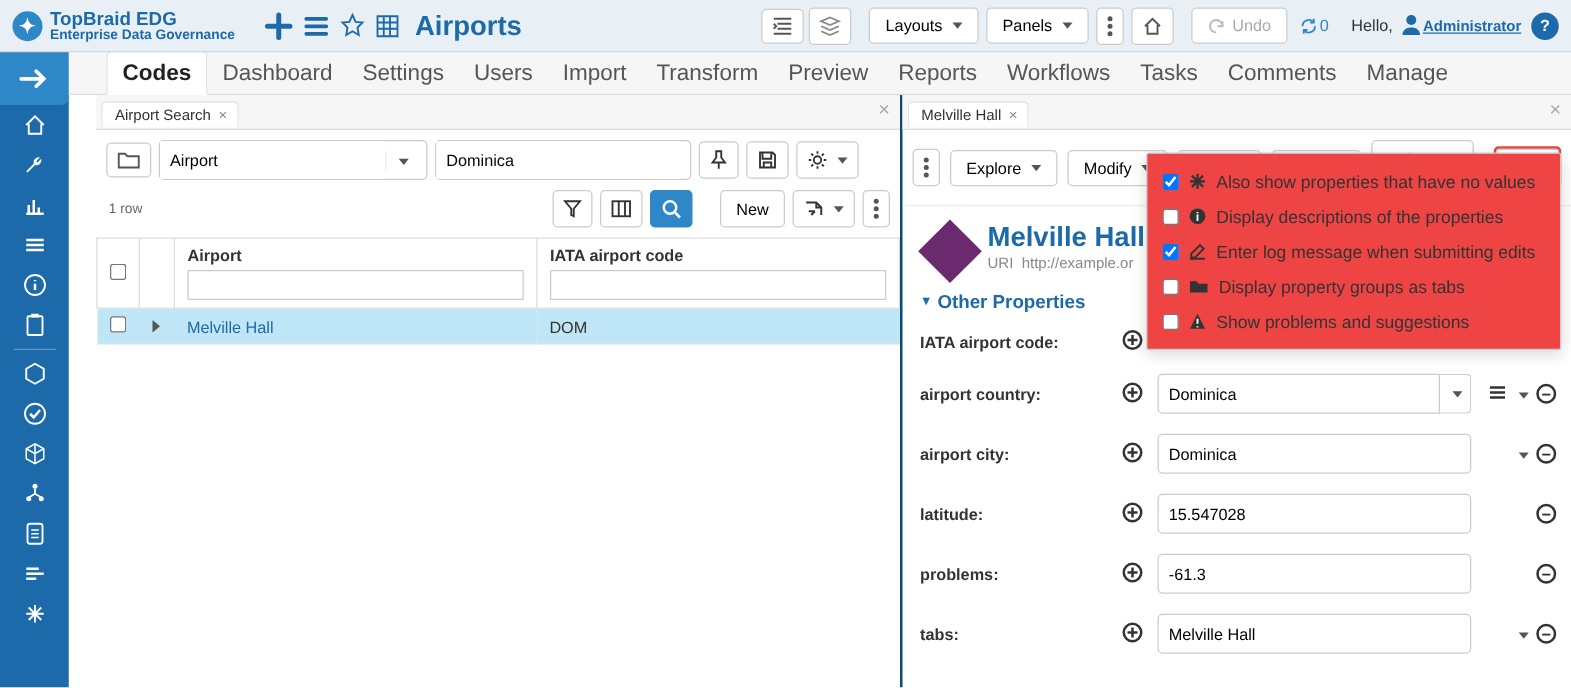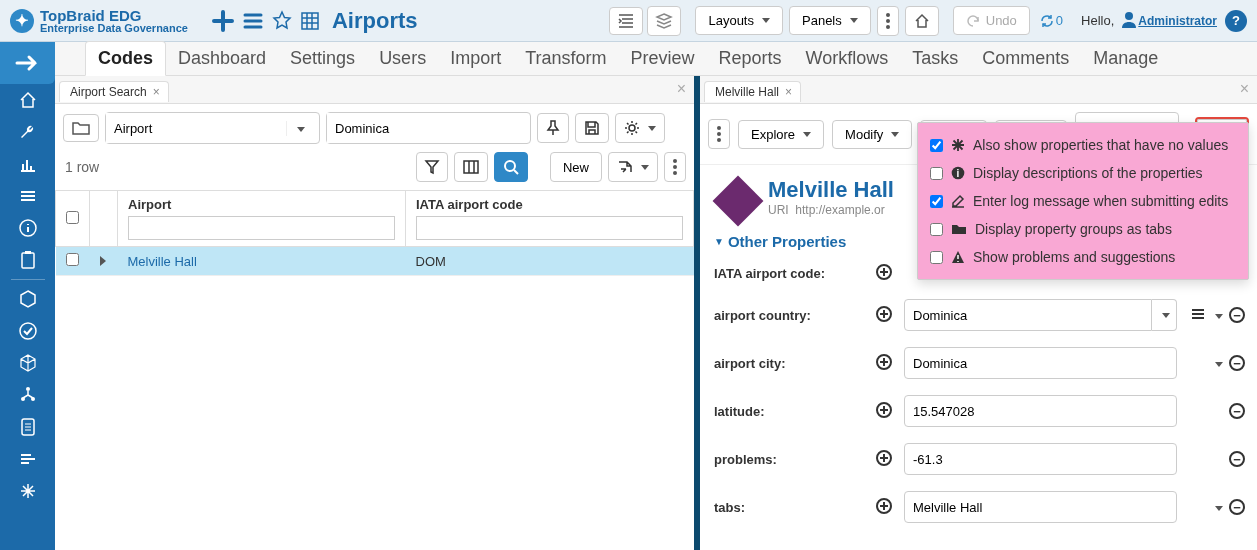--- a/index.html
+++ b/index.html
@@ -32,34 +32,34 @@
   
   
   .main { flex:1; display:flex; flex-direction:column; }
   .menu-tabs { display:flex; align-items:center; background:#f6f6f6; border-bottom:1px solid #ddd; height:34px; padding-left:30px;}
   .menu-tab { padding:6px 12px; color:#555; cursor:pointer; font-size:18px;}
   .menu-tab.active { background:#fff; border:1px solid #ddd; border-bottom:1px solid #fff; border-radius:4px 4px 0 0; font-weight:bold; color:#222;}
   
   
   .panels { flex:1; display:flex; }
   .panel-col { display:flex; flex-direction:column; }
-  .panel-col.left { width:645px; border-right:6px solid #0c4a6e; }
+  .panel-col.left { width:645px; border-right:2px solid #0c4a6e;margin-left:22px; }
   .panel-col.right { flex:1; position:relative; }
   .panel-tabbar { height:28px; background:#f6f6f6; border-bottom:1px solid #ddd; display:flex; align-items:center; position:relative;}
   .panel-tab { background:#fff;border:1px solid #ddd;border-bottom:none;border-radius:4px 4px 0 0;padding:3px 8px 3px 10px;font-size:12px;display:flex;align-items:center;gap:6px;margin-left:4px;margin-top:4px;}
   .panel-tab .x { cursor:pointer; color:#888;}
   .panel-close { position:absolute; right:8px; top:4px; color:#aaa; font-size:16px; cursor:pointer;}
   
   .toolbar { padding:8px; display:flex; gap:6px; align-items:center; }
   .select-like { display:flex; align-items:center; border:1px solid #ccc; border-radius:4px; height:32px; }
   .select-like input { border:none; outline:none; padding:0 8px; height:100%; font-size:13px;}
   .select-like .arrow { padding:0 6px; color:#888; border-left:1px solid #eee;}
   
   .toolbar2 { padding:0 8px 8px 8px; display:flex; align-items:center; justify-content:space-between;}
-  .row-count { color:#666; font-size:14px; padding-left:2px;text-align:center;}
+  .row-count { color:#666; font-size:11px; padding-left:2px;text-align:center;}
   .btn.primary { background:#2e88c7; border-color:#2e88c7; color:#fff; }
   
   table.results { width:100%; border-collapse:collapse; }
   table.results th, table.results td { text-align:left; padding:6px 10px; font-size:13px; }
   table.results thead th { border:1px solid #ddd; font-weight:bold; background:#fff;}
   table.results thead th.first { width:32px;border-right:none;}
   table.results thead th.expander { width:28px;}
   table.results thead input.colfilter { width:100%; border:1px solid #ccc; height:24px; padding:2px 4px; font-size:12px;}
   table.results tbody tr.selected { background:#bfe6f6; }
   table.results tbody td { border-bottom:1px solid #eee; }
@@ -82,21 +82,21 @@
   .prop-combo { display:flex; }
   .prop-combo input { border-top-right-radius:0;border-bottom-right-radius:0;}
   .prop-combo .dd { border:1px solid #ccc; border-left:none; width:28px; display:flex;align-items:center;justify-content:center;border-radius:0 4px 4px 0;color:#888;}
   .prop-icons { display:flex; align-items:center; gap:6px; width:64px; justify-content:flex-end; padding-right:6px;}
   .prop-icons .ctl { cursor:pointer; }
   .minus-circle { width:16px;height:16px;border:2px solid #333;border-radius:50%;display:flex;align-items:center;justify-content:center;font-weight:bold;line-height:1;}
   
   
   .gear-highlight { border:2px solid #e4483d; border-radius:4px; padding:0;}
   .gear-highlight .btn { border:1px solid #ccc; border-radius:2px;}
-  .dropdown-menu { position:absolute; right:8px; top:46px; width:332px; background:#f9a8d4; border:1px solid #ccc; border-radius:2px; box-shadow:0 4px 12px rgba(0,0,0,0.15); padding:8px 10px; z-index:50;}
+  .dropdown-menu { position:absolute; right:8px; top:46px; width:332px; background:#ef4444; border:1px solid #ccc; border-radius:2px; box-shadow:0 4px 12px rgba(0,0,0,0.15); padding:8px 10px; z-index:50;}
   .dropdown-menu .opt { display:flex; align-items:center; gap:8px; padding:6px 2px; font-size:14px; cursor:pointer;}
   .dropdown-menu .opt input { margin:0; }
 
   .caret { display:inline-block; width:0;height:0;border-left:4px solid transparent;border-right:4px solid transparent;border-top:5px solid #555; vertical-align:middle; margin-left:4px;}
 
   .muted { color:#aaa; }
   svg { overflow:visible; }
 </style>
 </head>
 <body>

